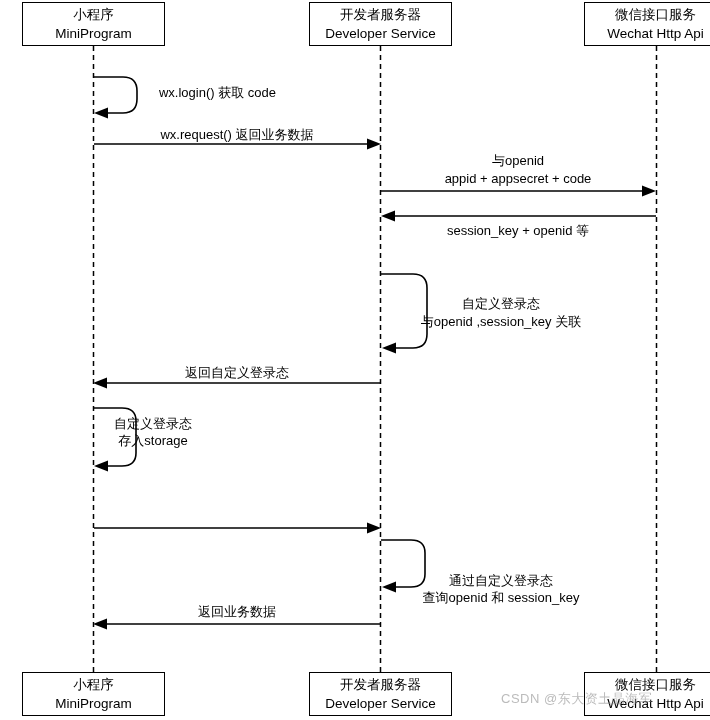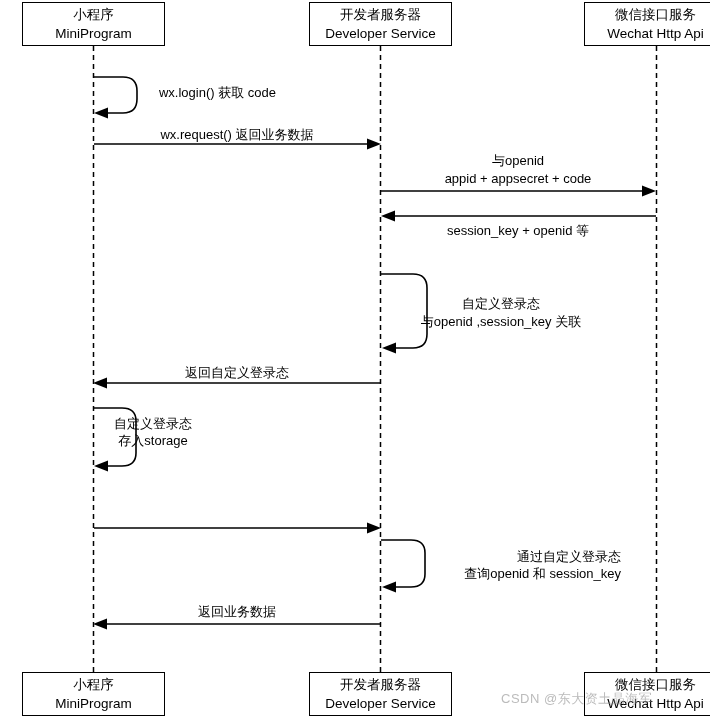--- a/index.html
+++ b/index.html
@@ -50,21 +50,21 @@
     z-index: 1;
   }
   .lbl-0 { left: 106px; top: 84px;  width: 150px; text-align: right; }
   .lbl-1 { left: 73px;  top: 126px; width: 288px; }
   .lbl-2 { left: 360px; top: 152px; width: 276px; }
   .lbl-3 { left: 360px; top: 222px; width: 276px; }
   .lbl-4 { left: 361px; top: 295px; width: 240px; }
   .lbl-5 { left: 73px;  top: 364px; width: 288px; }
   .lbl-6 { left: 76px;  top: 415px; width: 114px; line-height: 17px; }
   .lbl-7 { left: 73px;  top: 489px; width: 288px; }
-  .lbl-8 { left: 361px; top: 548px; width: 240px; line-height: 17px; text-align: right; }
+  .lbl-8 { left: 361px; top: 572px; width: 240px; line-height: 17px; }
   .lbl-9 { left: 73px;  top: 603px; width: 288px; }
 
   .watermark {
     position: absolute;
     left: 481px;
     top: 690px;
     font-size: 13px;
     letter-spacing: 0.5px;
     color: rgba(145, 145, 145, 0.62);
     white-space: nowrap;

